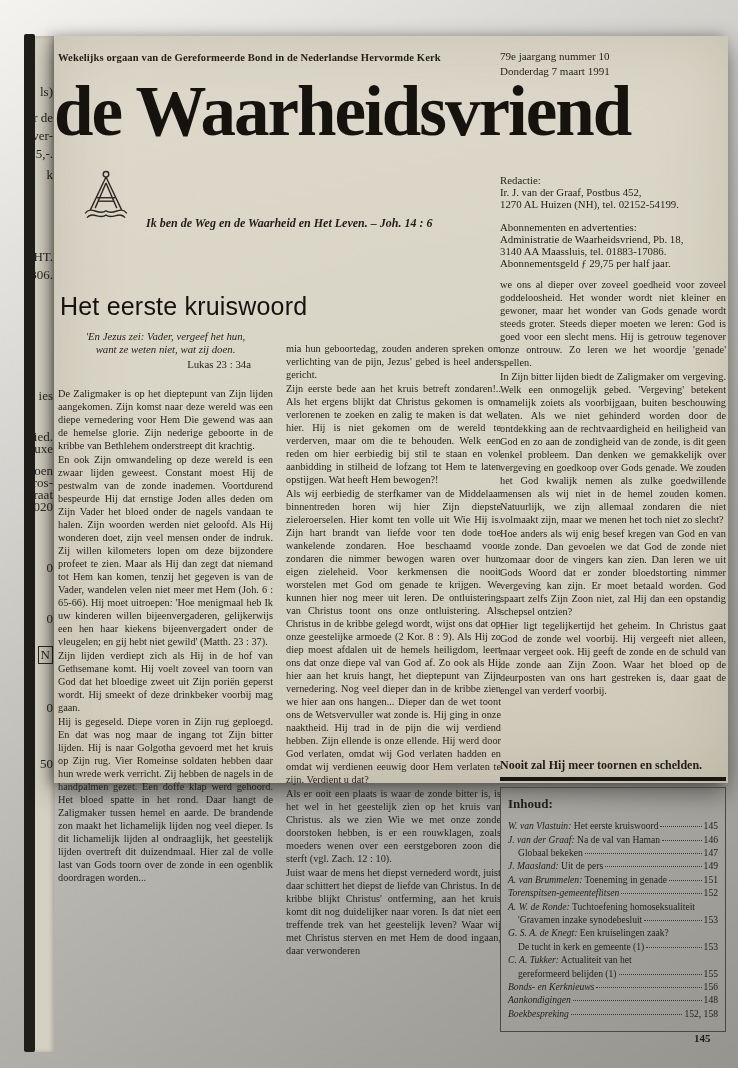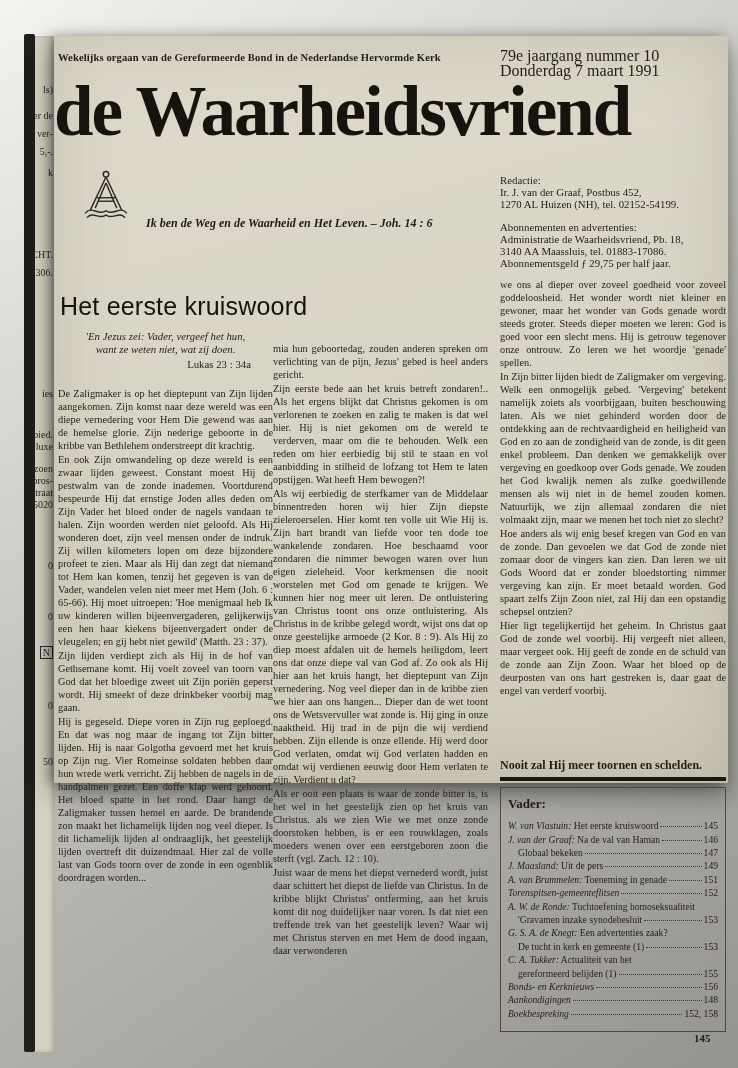--- a/index.html
+++ b/index.html
@@ -4,46 +4,46 @@
 <style>
   :root{ --paper:#d8d4c5; --ink:#211e19; }
   html,body{margin:0;padding:0;}
   body{width:738px;height:1068px;overflow:hidden;font-family:"Liberation Serif","DejaVu Serif",serif;}
   .scene{position:relative;width:738px;height:1068px;overflow:hidden;
     background:linear-gradient(145deg,#f4f3f0 0%,#dddcd8 22%,#b6b4ae 60%,#96948e 100%);}
   
   .gutter{position:absolute;left:24px;top:34px;width:11px;height:1018px;background:#201e1b;border-radius:2px;filter:blur(.4px);}
   
   .edge-strip{position:absolute;left:35px;top:36px;width:20px;height:1016px;background:#d5d1c2;overflow:hidden;
-    font-size:10px;color:#2b2925;box-shadow:inset -3px 0 4px rgba(0,0,0,.18);}
+    font-size:13px;color:#2b2925;box-shadow:inset -3px 0 4px rgba(0,0,0,.18);}
   .frag{position:absolute;right:2px;white-space:nowrap;}
   .frag:nth-of-type(1){top:48px}.frag:nth-of-type(2){top:74px}.frag:nth-of-type(3){top:92px}
   .frag:nth-of-type(4){top:110px}.frag:nth-of-type(5){top:131px}.frag:nth-of-type(6){top:213px}
   .frag:nth-of-type(7){top:231px}.frag:nth-of-type(8){top:352px}.frag:nth-of-type(9){top:393px}
   .frag:nth-of-type(10){top:405px}.frag:nth-of-type(11){top:427px}.frag:nth-of-type(12){top:439px}
   .frag:nth-of-type(13){top:451px}.frag:nth-of-type(14){top:463px}.frag:nth-of-type(15){top:524px}
   .frag:nth-of-type(16){top:575px}.frag:nth-of-type(17){top:610px;border:1px solid #2b2925;padding:0 2px;}
   .frag:nth-of-type(18){top:664px}.frag:nth-of-type(19){top:720px}
   
   .page{position:absolute;left:54px;top:36px;width:674px;height:747px;color:var(--ink);
     background:linear-gradient(165deg,#ded9cb 0%,#d8d4c5 55%,#cdc8b8 100%);
     box-shadow:0 10px 24px rgba(0,0,0,.45),-5px 0 10px rgba(0,0,0,.25),inset 0 0 70px rgba(120,110,88,.22);}
   .tagline{position:absolute;left:4px;top:16px;font-weight:bold;font-size:10.6px;letter-spacing:.1px;}
-  .issue{position:absolute;left:446px;top:13px;font-size:16px;line-height:14.5px;}
+  .issue{position:absolute;left:446px;top:13px;font-size:11px;line-height:14.5px;}
   .pub-title{position:absolute;left:0px;top:40px;width:672px;margin:0;font-size:71px;font-weight:bold;
     letter-spacing:-2px;line-height:1;color:#16130e;white-space:nowrap;}
   .logo{position:absolute;left:26px;top:132px;}
   .motto{position:absolute;left:92px;top:180px;font-size:12px;font-weight:bold;font-style:italic;}
   .colophon{position:absolute;left:446px;top:138px;font-size:10.8px;line-height:12.2px;width:226px;}
   .c-gap{margin-top:10px;}
   
   .article{position:absolute;left:4px;top:256px;width:444px;}
   .headline{margin:0 0 7px 2px;font-family:"Liberation Sans","DejaVu Sans",sans-serif;font-weight:400;
     font-size:25px;letter-spacing:.2px;color:#15130f;}
-  .cols{display:flex;height:707px;overflow:hidden;}
+  .cols{display:flex;gap:13px;height:707px;overflow:hidden;}
   .col{width:215px;}
   .col2{padding-top:14px;}
   .epigraph{font-size:10.8px;font-style:italic;text-align:center;line-height:13px;margin:2px 6px 16px;}
   .ep-ref{font-style:normal;text-align:right;padding-right:16px;margin-top:2px;}
   .body-p{font-size:10.3px;line-height:13px;text-align:justify;margin:0 0 1px;}
   
   .col3{position:absolute;left:446px;top:242px;width:226px;}
   .col3-text{height:480px;overflow:hidden;}
   .closing{font-size:12px;line-height:12.2px;font-weight:bold;margin:1px 0 6px;}
   .thick-rule{height:4px;background:#191712;margin:0 0 6px;}
@@ -186,21 +186,21 @@
       <div class="col3-text">
 
       <p class="body-p">we ons al dieper over zoveel goedheid voor zoveel goddeloosheid. Het wonder wordt niet kleiner en gewoner, maar het wonder van Gods genade wordt steeds groter. Steeds dieper moeten we leren: God is goed voor een slecht mens. Hij is getrouw tegenover onze ontrouw. Zo leren we het woordje 'genade' spellen.</p>
           <p class="body-p">In Zijn bitter lijden biedt de Zaligmaker om vergeving. Welk een onmogelijk gebed. 'Vergeving' betekent namelijk zoiets als voorbijgaan, buiten beschouwing laten. Als we niet gehinderd worden door de ontdekking aan de rechtvaardigheid en heiligheid van God en zo aan de zondigheid van de zonde, is dit geen enkel probleem. Dan denken we gemakkelijk over vergeving en goedkoop over Gods genade. We zouden het God kwalijk nemen als zulke goedwillende mensen als wij niet in de hemel zouden komen. Natuurlijk, we zijn allemaal zondaren die niet volmaakt zijn, maar we menen het toch niet zo slecht?</p>
           <p class="body-p">Hoe anders als wij enig besef kregen van God en van de zonde. Dan gevoelen we dat God de zonde niet zomaar door de vingers kan zien. Dan leren we uit Gods Woord dat er zonder bloedstorting nimmer vergeving kan zijn. Er moet betaald worden. God spaart zelfs Zijn Zoon niet, zal Hij dan een opstandig schepsel ontzien?</p>
           <p class="body-p">Hier ligt tegelijkertijd het geheim. In Christus gaat God de zonde wel voorbij. Hij vergeeft niet alleen, maar vergeet ook. Hij geeft de zonde en de schuld van de zonde aan Zijn Zoon. Waar het bloed op de deurposten van ons hart gestreken is, daar gaat de engel van verderf voorbij.</p>
         </div>
       <p class="closing">Nooit zal Hij meer toornen en schelden.</p>
       <div class="thick-rule"></div>
       <div class="inhoud">
-        <div class="inhoud-title">Vader:</div>
+        <div class="inhoud-title">Inhoud:</div>
         <div>
 
             <div class="toc-row">
               <span class="toc-it">W. van Vlastuin:</span>
               <span class="toc-ro"> Het eerste kruiswoord</span>
               <span class="toc-dots"></span>
               <span class="toc-page">145</span>
             </div>
 
             <div class="toc-row">
@@ -247,21 +247,21 @@
 
             <div class="toc-row">
               <span class="toc-it"></span>
               <span class="toc-ro">'Gravamen inzake synodebesluit</span>
               <span class="toc-dots"></span>
               <span class="toc-page">153</span>
             </div>
 
             <div class="toc-row">
               <span class="toc-it">G. S. A. de Knegt:</span>
-              <span class="toc-ro"> Een advertenties zaak?</span>
+              <span class="toc-ro"> Een kruiselingen zaak?</span>
 
               <span class="toc-page"></span>
             </div>
 
             <div class="toc-row">
               <span class="toc-it"></span>
               <span class="toc-ro">De tucht in kerk en gemeente (1)</span>
               <span class="toc-dots"></span>
               <span class="toc-page">153</span>
             </div>

